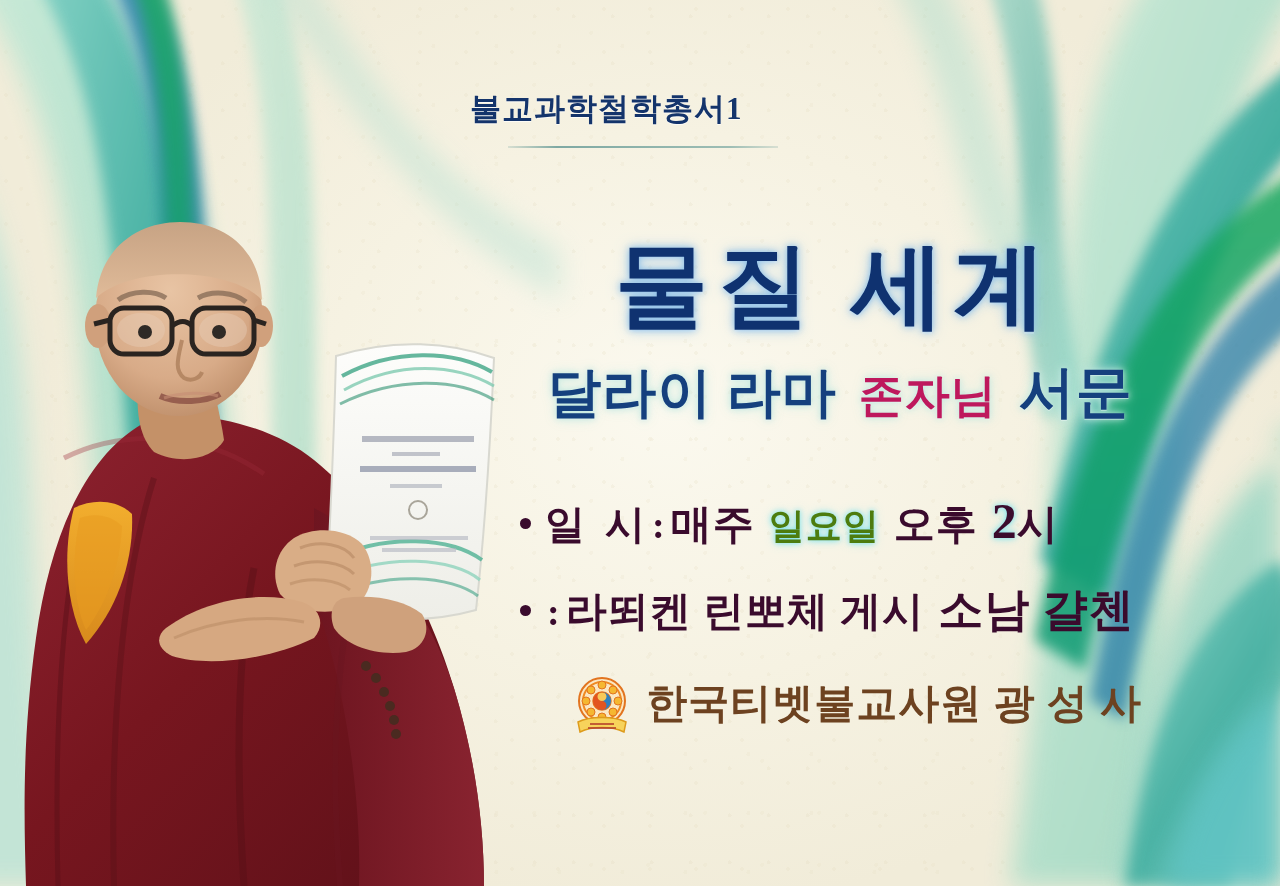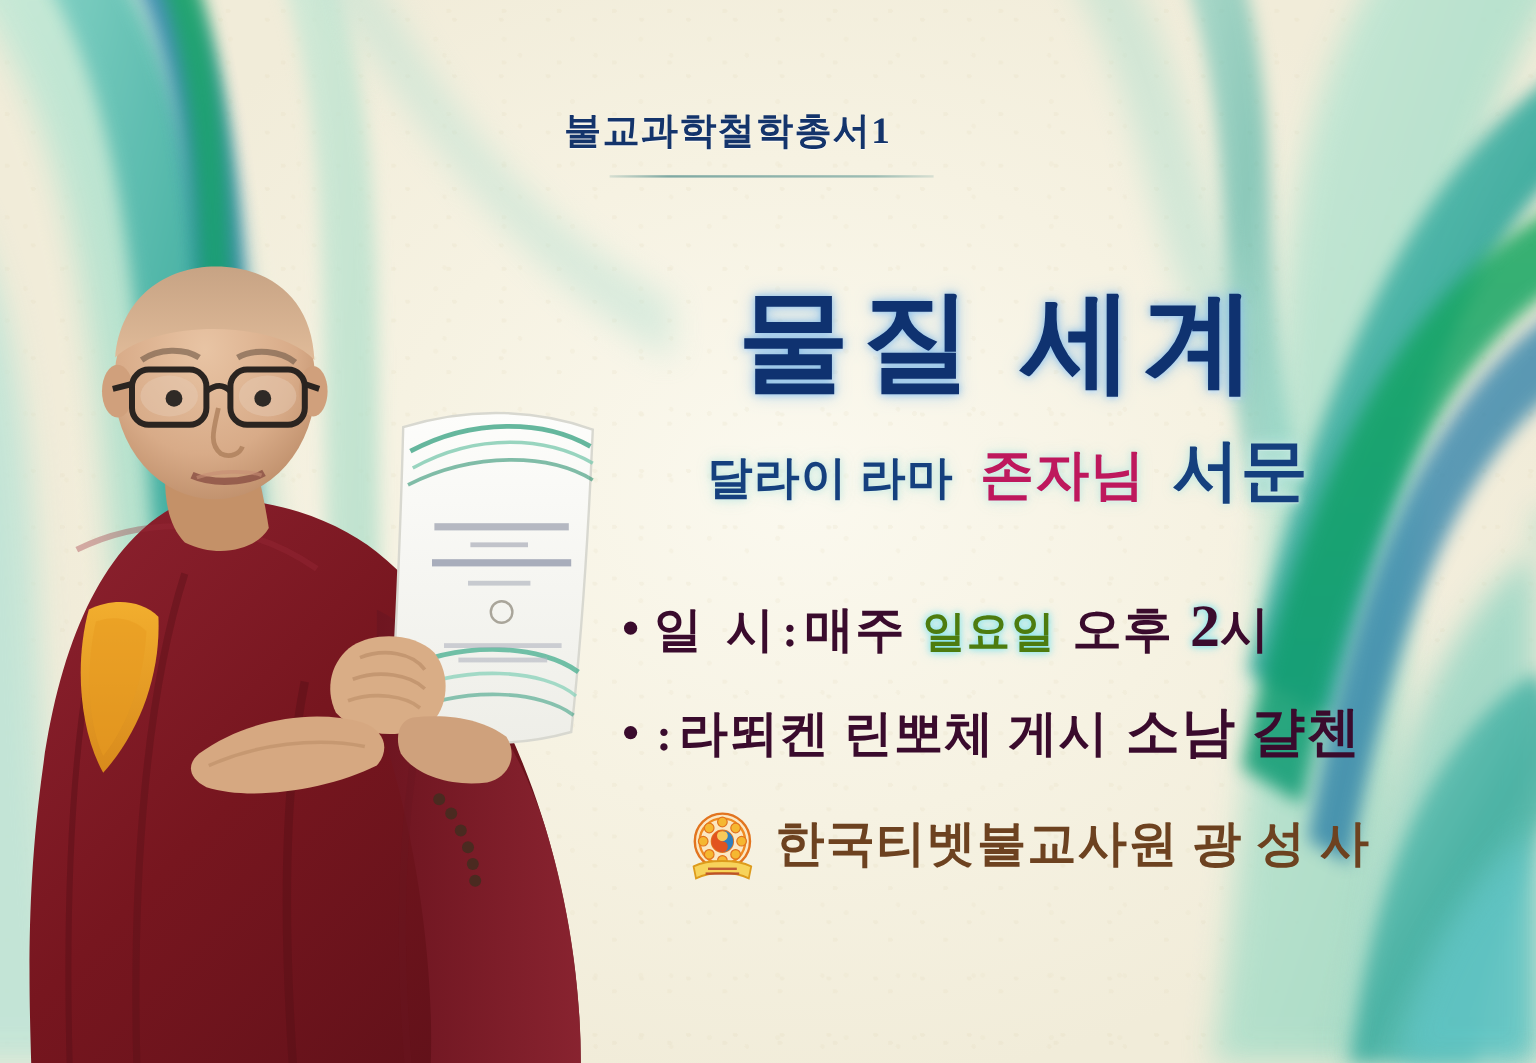--- a/index.html
+++ b/index.html
@@ -106,21 +106,21 @@
     text-align: center;
     white-space: nowrap;
     font-family: "Liberation Serif", "DejaVu Serif", serif;
     font-weight: 700;
     color: #15407e;
     text-shadow:
       0 0 6px rgba(190,230,222,.98),
       0 0 13px rgba(205,238,230,.85),
       0 1px 0 rgba(255,255,255,.6);
   }
-  .sub-a { font-size: 38px; letter-spacing: 1px; }
+  .sub-a { font-size: 54px; letter-spacing: 1px; }
   .sub-b { font-size: 45px; letter-spacing: 1px; color:#be185d; }
   .sub-c { font-size: 56px; letter-spacing: 1px; }
 
   .bullets {
     position: absolute;
     left: 50px;
     top: 492px;
     width: 760px;
   }
   .bullet-row {

